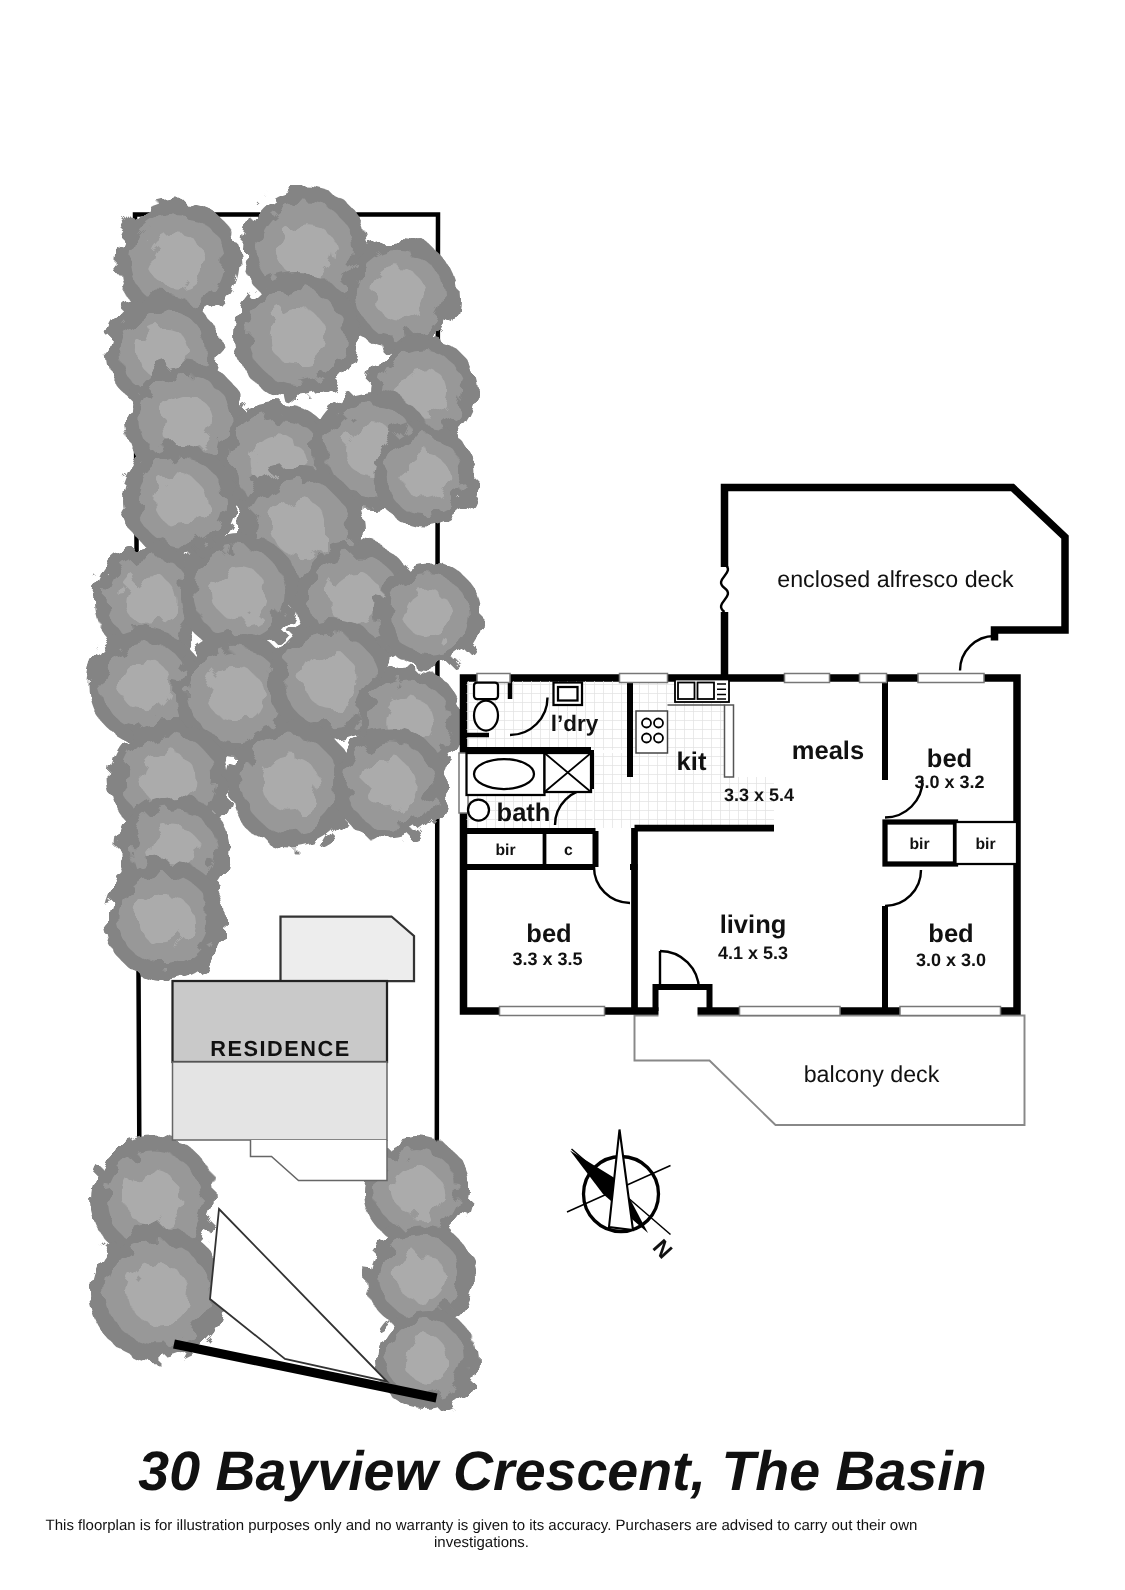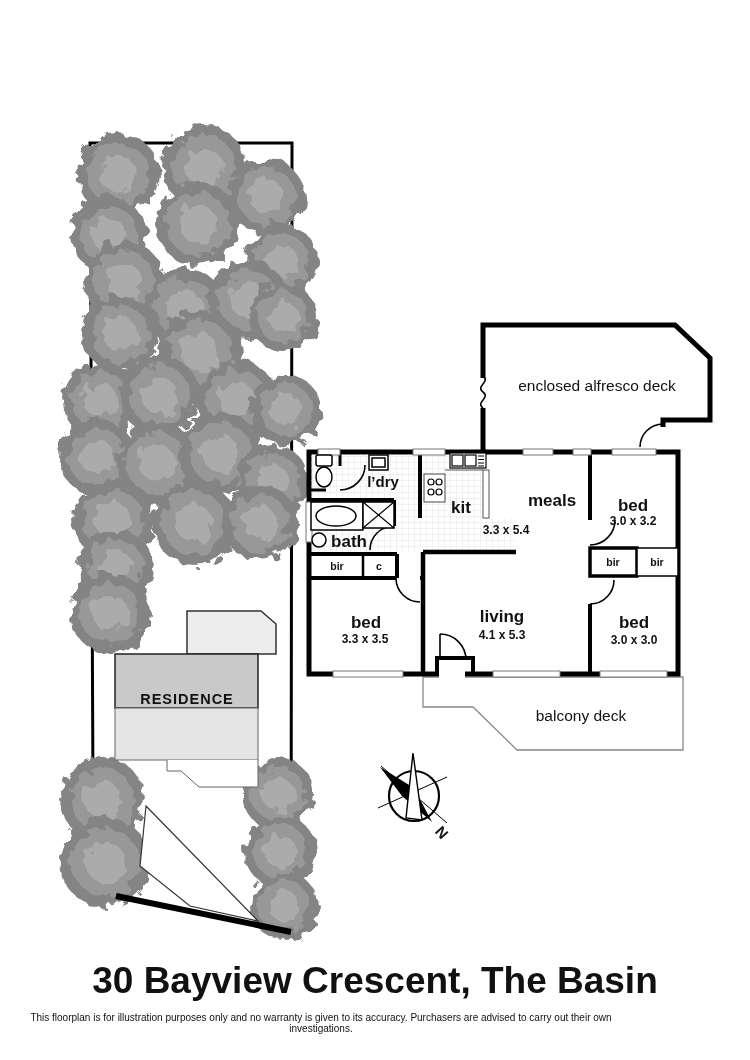--- a/index.html
+++ b/index.html
@@ -6,21 +6,21 @@
   #page{position:relative;width:750px;height:1060px;background:#ffffff;overflow:hidden;
         font-family:"Liberation Sans",sans-serif;}
   #plan-svg{position:absolute;left:0;top:0;}
   .room-label{font-family:"Liberation Sans",sans-serif;font-size:17px;font-weight:bold;fill:#111;text-anchor:middle;}
   .dim-label{font-family:"Liberation Sans",sans-serif;font-size:12px;font-weight:bold;fill:#111;text-anchor:middle;}
   .small-label{font-family:"Liberation Sans",sans-serif;font-size:10.5px;font-weight:bold;fill:#111;text-anchor:middle;}
   .deck-label{font-family:"Liberation Sans",sans-serif;font-size:15.5px;fill:#111;text-anchor:middle;}
   .res-label{font-family:"Liberation Sans",sans-serif;font-size:14.5px;font-weight:bold;letter-spacing:1px;fill:#111;text-anchor:middle;}
   .north-label{font-family:"Liberation Sans",sans-serif;font-size:15px;font-weight:bold;fill:#111;text-anchor:middle;}
   #title{position:absolute;left:0;top:960px;width:750px;text-align:center;
-         font-size:37px;font-weight:bold;color:#111;letter-spacing:0px;}
+         font-size:37px;font-weight:bold;color:#111;letter-spacing:0px;font-style:italic;}
   .footer-line{position:absolute;left:0;width:642px;text-align:center;color:#111;}
   #footer1{top:1012px;font-size:10px;}
   #footer2{top:1026px;font-size:10.5px;}
   .wall{stroke:#000;fill:none;}
   .thin{stroke:#000;stroke-width:1.6;fill:none;}
   .fixture{stroke:#000;stroke-width:1.5;fill:#fff;}
 </style>
 </head>
 <body>
 

